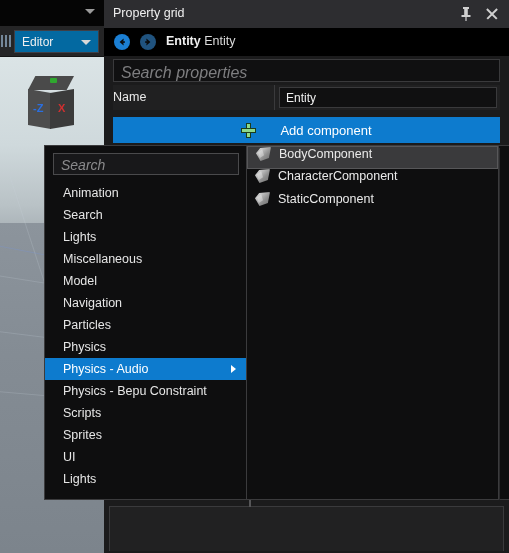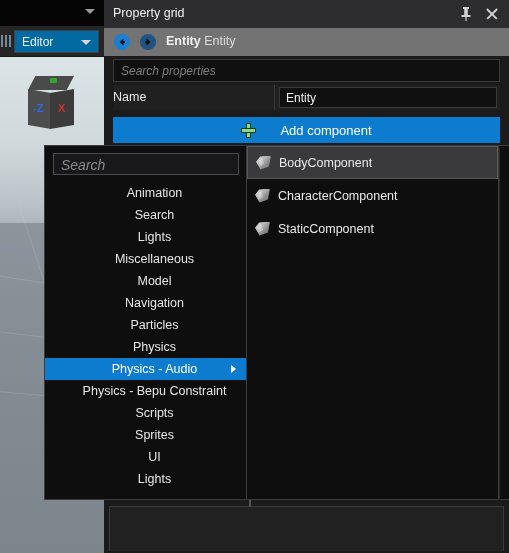--- a/index.html
+++ b/index.html
@@ -166,21 +166,21 @@
   .ic-close::before, .ic-close::after {
     content: ""; position: absolute; left: 0; top: 6px;
     width: 14px; height: 1.5px; background: #d0d0d0;
   }
   .ic-close::before { transform: rotate(45deg); }
   .ic-close::after  { transform: rotate(-45deg); }
 
   .pg-header {
     position: absolute; left: 0; top: 28px;
     width: 405px; height: 28px;
-    background: #737373;
+    background: #000000;
     text-decoration: underline;
   }
   .navbtn { position: absolute; top: 6px; width: 16px; height: 16px; }
   .navbtn.back { left: 10px; }
   .navbtn.fwd  { left: 36px; }
   .pg-entity {
     position: absolute; left: 62px; top: 6px;
     font-size: 12.5px; color: #f0f0f0;
   }
   .pg-entity b { font-weight: bold; }
@@ -188,21 +188,21 @@
 
   .pg-search {
     position: absolute; left: 9px; top: 59px;
     width: 387px; height: 23px;
     background: #101011;
     border: 1px solid #3a3a3c;
     box-sizing: border-box;
   }
   .pg-search .ph {
     position: absolute; left: 7px; top: 4px;
-    font-style: italic; font-size: 12px; color: #7e7e80;
+    font-style: italic; font-size: 16px; color: #7e7e80;
   }
 
   .pg-row {
     position: absolute; left: 9px; top: 85px;
     width: 387px; height: 25px;
     background: #202021;
     box-sizing: border-box;
   }
   .pg-row .label {
     position: absolute; left: 0; top: 0;
@@ -282,21 +282,20 @@
     border: 1px solid #4a4a4c;
     box-sizing: border-box;
   }
   .menu-search .ph {
     position: absolute; left: 7px; top: 3px;
     font-style: italic; font-size: 14px; color: #8a8a8c;
   }
   .cat-list {
     position: absolute; left: 0; top: 36px; right: 0; bottom: 0;
     overflow: hidden;
-    text-align: center;
   }
   .cat {
     position: relative;
     height: 22px;
     line-height: 22px;
     padding-left: 18px;
     font-size: 12.5px;
     color: #e6e6e6;
     cursor: default;
     box-sizing: border-box;
@@ -309,23 +308,22 @@
     border-bottom: 4px solid transparent;
     border-left: 5px solid #ffffff;
   }
   .menu-right {
     position: relative;
     flex: 1;
     background: #0e0e0f;
   }
   .comp {
     position: relative;
-    height: 33px;
+    height: 23px;
     display: flex;
-    align-items: center;
     gap: 8px;
     padding-left: 8px;
     font-size: 12.5px;
     color: #eaeaea;
     cursor: default;
   }
   .comp.hovered {
     background: #3a3a3c;
     border: 1px solid #575759;
     box-sizing: border-box;

